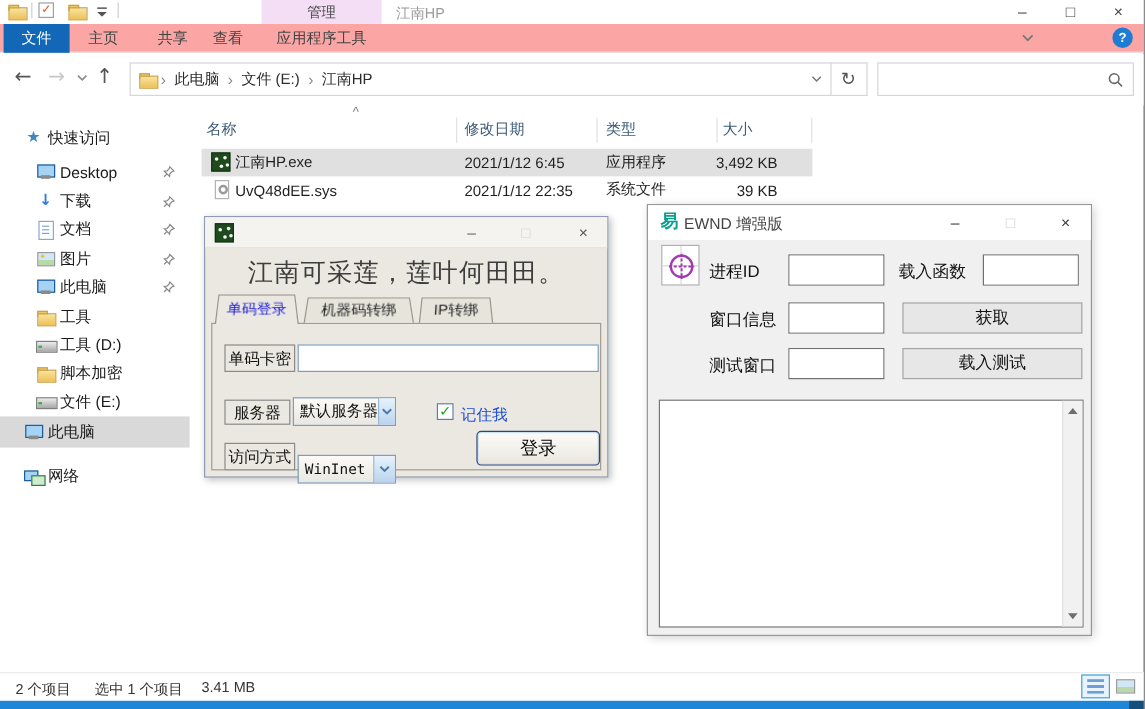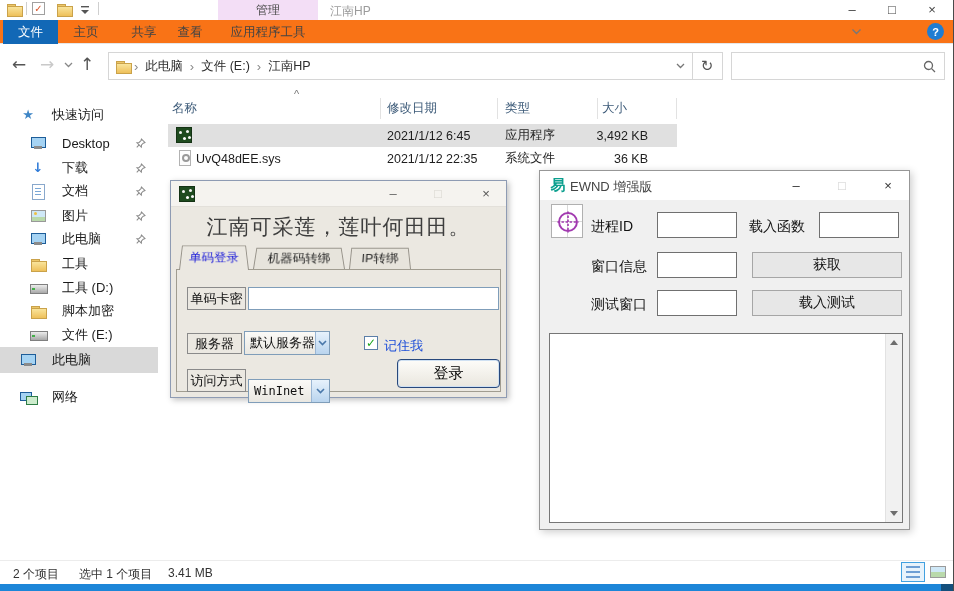--- a/index.html
+++ b/index.html
@@ -10,21 +10,21 @@
 
   
   .titlebar { position:absolute; left:0; top:0; width:954px; height:20px; background:#fff; }
   .qa-ic { position:absolute; top:1px; width:16px; height:16px; }
   .qa-sep { position:absolute; top:2px; width:1px; height:13px; background:#cfcfcf; }
   .manage-block { position:absolute; left:218px; top:0; width:100px; height:20px; background:#f3def6; color:#4a4a4a; font-size:12px; display:flex; align-items:center; justify-content:center; }
   .win-title { position:absolute; left:330px; top:3px; color:#9b9b9b; font-size:12px; }
   .winbtn { position:absolute; top:0; width:32px; height:18px; color:#444; font-size:13px; display:flex; align-items:center; justify-content:center; cursor:default; }
 
   
-  .ribbonrow { position:absolute; left:0; top:20px; width:954px; height:24px; background:#f97316; border-bottom:1px solid #e6e6e6; }
+  .ribbonrow { position:absolute; left:0; top:20px; width:954px; height:24px; background:#fca5a5; border-bottom:1px solid #e6e6e6; }
   .rtab { position:absolute; top:0; height:24px; display:flex; align-items:center; justify-content:center; font-size:12.5px; color:#444; cursor:default; }
   .rtab.file { background:#1268b6; color:#fff; }
   .helpbtn { position:absolute; left:927px; top:3px; width:17px; height:17px; border-radius:50%; background:#1f7cd2; color:#fff; font-size:11px; font-weight:bold; display:flex; align-items:center; justify-content:center; }
   .collapse-chv { position:absolute; left:851px; top:8px; }
 
   
   .addrrow { position:absolute; left:0; top:45px; width:954px; height:43px; background:#fff; }
   .navglyph { position:absolute; font-size:17px; color:#555; top:9px; font-family:"DejaVu Sans",sans-serif; }
   .navglyph.dis { color:#c9c9c9; }
   .crumb-box { position:absolute; left:108px; top:7px; width:585px; height:28px; border:1px solid #d6d6d6; display:flex; align-items:center; }
@@ -33,21 +33,21 @@
   .crumb-sep { font-size:13px; color:#8a8a8a; padding:0 3px; }
   .refresh-box { position:absolute; left:692px; top:7px; width:31px; height:28px; border:1px solid #d6d6d6; border-left:none; display:flex; align-items:center; justify-content:center; color:#555; font-size:15px; font-family:"DejaVu Sans",sans-serif; }
   .search-box { position:absolute; left:731px; top:7px; width:214px; height:28px; border:1px solid #d6d6d6; }
   .search-box input { position:absolute; left:4px; top:2px; width:180px; height:22px; border:none; outline:none; font-size:12px; }
   .mag { position:absolute; right:8px; top:7px; }
 
   
   .sidebar { position:absolute; left:0; top:88px; width:158px; height:472px; background:#fff; }
   .side-item { position:absolute; left:0; width:158px; height:24px; display:flex; align-items:center; cursor:default; }
   .side-item.sel { background:#d9d9d9; }
-  .side-item .slabel { font-size:13px; color:#1a1a1a; margin-left:16px; white-space:nowrap; }
+  .side-item .slabel { font-size:13px; color:#1a1a1a; margin-left:4px; white-space:nowrap; }
   .sicon { width:16px; height:16px; position:relative; flex:none; }
   .ind0 { padding-left:20px; } .ind1 { padding-left:30px; }
   .pin { position:absolute; right:12px; top:7px; }
   .glyph-ic { font-size:13px; line-height:16px; text-align:center; font-family:"DejaVu Sans",sans-serif; }
 
   
   .ic-folder::before { content:""; position:absolute; left:1px; top:3px; width:7px; height:3px; background:#ecc768; border:1px solid #caa24a; }
   .ic-folder::after { content:""; position:absolute; left:1px; top:5px; width:14px; height:9px; background:linear-gradient(#f9e49b,#eec05a); border:1px solid #caa24a; }
   .ic-drive::after { content:""; position:absolute; left:0; top:4px; width:16px; height:8px; background:linear-gradient(#ececec,#a8a8a8); border:1px solid #7f7f7f; }
   .ic-drive::before { content:""; position:absolute; left:2px; top:8px; width:3px; height:2px; background:#43b04a; z-index:2; }
@@ -268,30 +268,31 @@
   <div class="hdrcell" style="left:387px; width:105px;">修改日期</div>
   <div class="hdrcell" style="left:505px; width:88px;">类型</div>
   <div class="hdrcell" style="left:602px; width:70px;">大小</div>
   <div class="hdr-sep" style="left:380px;"></div>
   <div class="hdr-sep" style="left:497px;"></div>
   <div class="hdr-sep" style="left:597px;"></div>
   <div class="hdr-sep" style="left:676px;"></div>
 
   <div class="frow sel" style="top:124px;">
     <span class="sicon ic-app ficon"></span>
+    <span class="fcell" style="left:28px; width:180px;">江南HP.exe</span>
     <span class="fcell" style="left:219px; width:110px;">2021/1/12 6:45</span>
     <span class="fcell" style="left:337px; width:90px;">应用程序</span>
     <span class="fcell" style="left:412px; width:68px; justify-content:flex-end;">3,492 KB</span>
   </div>
   <div class="frow" style="top:147px;">
     <span class="sicon ic-sys ficon"></span>
     <span class="fcell" style="left:28px; width:180px;">UvQ48dEE.sys</span>
     <span class="fcell" style="left:219px; width:110px;">2021/1/12 22:35</span>
     <span class="fcell" style="left:337px; width:90px;">系统文件</span>
-    <span class="fcell" style="left:412px; width:68px; justify-content:flex-end;">36 KB</span>
+    <span class="fcell" style="left:412px; width:68px; justify-content:flex-end;">39 KB</span>
   </div>
 
   <div class="statusbar">
     <span class="stxt" style="left:13px;">2 个项目</span>
     <span class="stxt" style="left:79px;">选中 1 个项目</span>
     <span class="stxt" style="left:168px;">3.41 MB</span>
   </div>
   <div class="viewbtn active" style="left:901px; width:24px;">
       <span class="vd-ic"></span>
     </div>

